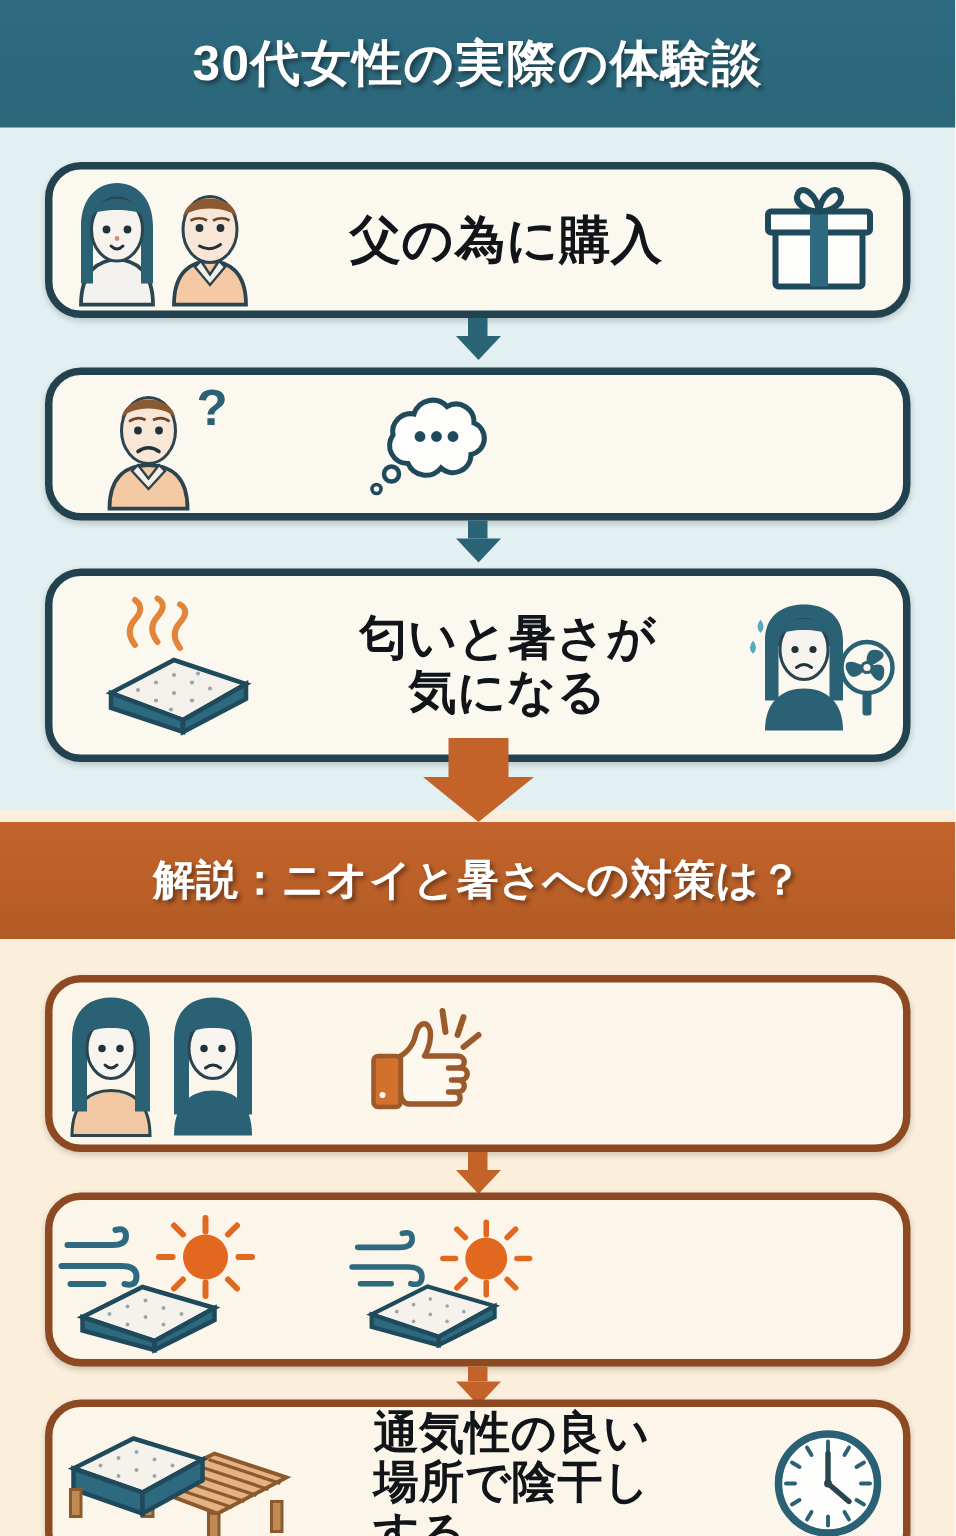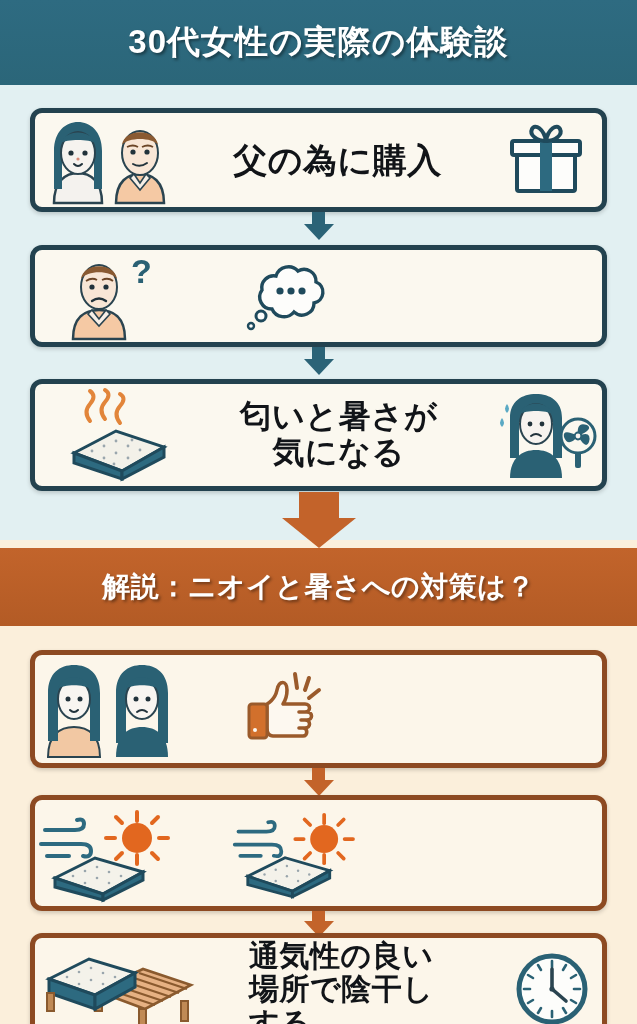--- a/index.html
+++ b/index.html
@@ -70,21 +70,21 @@
     letter-spacing: .5px;
     text-shadow: 2px 2px 3px rgba(0,0,0,.40);
   }
 
   
   .card {
     position: absolute;
     left: 30px;
     width: 577px;
     box-sizing: border-box;
-    border-radius: 12px;
+    border-radius: 24px;
     display: flex;
     align-items: center;
     background: #fbf8ef;
     box-shadow: 0 2px 4px rgba(0,0,0,.18);
     gap: 44px;
   }
   .card.teal  { border: 5px solid #23424f; }
   .card.brown { border: 5px solid #8d4a22; background: #fcf6ea; }
 
   .card .slot-left {
@@ -247,21 +247,21 @@
           <circle cx="9" cy="66" r="3" fill="#fdfdfb" stroke="#1f4a5c" stroke-width="2.4"></circle>
         </svg>
       </div>
     </div>
 
     <div class="arrow teal" style="top:347px;">
       <div class="stem" style="height:12px;"></div>
       <div class="head"></div>
     </div>
 
-    <div class="card teal" style="top:379px; height:112px;padding-left:24px;">
+    <div class="card teal" style="top:379px; height:129px;padding-left:24px;">
       <div class="slot-left" style="width:120px;flex:0 0 120px;">
         <svg width="110" height="88" viewBox="0 0 110 88">
           <path d="M26 30 q-7 -9 0 -17 q7 -8 0 -13" stroke="#e2853a" stroke-width="4" fill="none" stroke-linecap="round"></path>
           <path d="M41 28 q-7 -9 0 -17 q7 -8 0 -12" stroke="#e2853a" stroke-width="4" fill="none" stroke-linecap="round"></path>
           <path d="M56 32 q-7 -9 0 -17 q7 -8 0 -12" stroke="#e2853a" stroke-width="4" fill="none" stroke-linecap="round"></path>
           <path d="M10 62 L52 40 L100 56 L58 80 Z" fill="#f3f1e9" stroke="#1f4a5c" stroke-width="3"></path>
           <path d="M10 62 L10 72 L58 88 L58 80 Z" fill="#2d6a80" stroke="#1f4a5c" stroke-width="3"></path>
           <path d="M58 80 L58 88 L100 66 L100 56 Z" fill="#2d6a80" stroke="#1f4a5c" stroke-width="3"></path>
           <g fill="#9aa6ad">
             <circle cx="28" cy="60" r="1.4"></circle>

